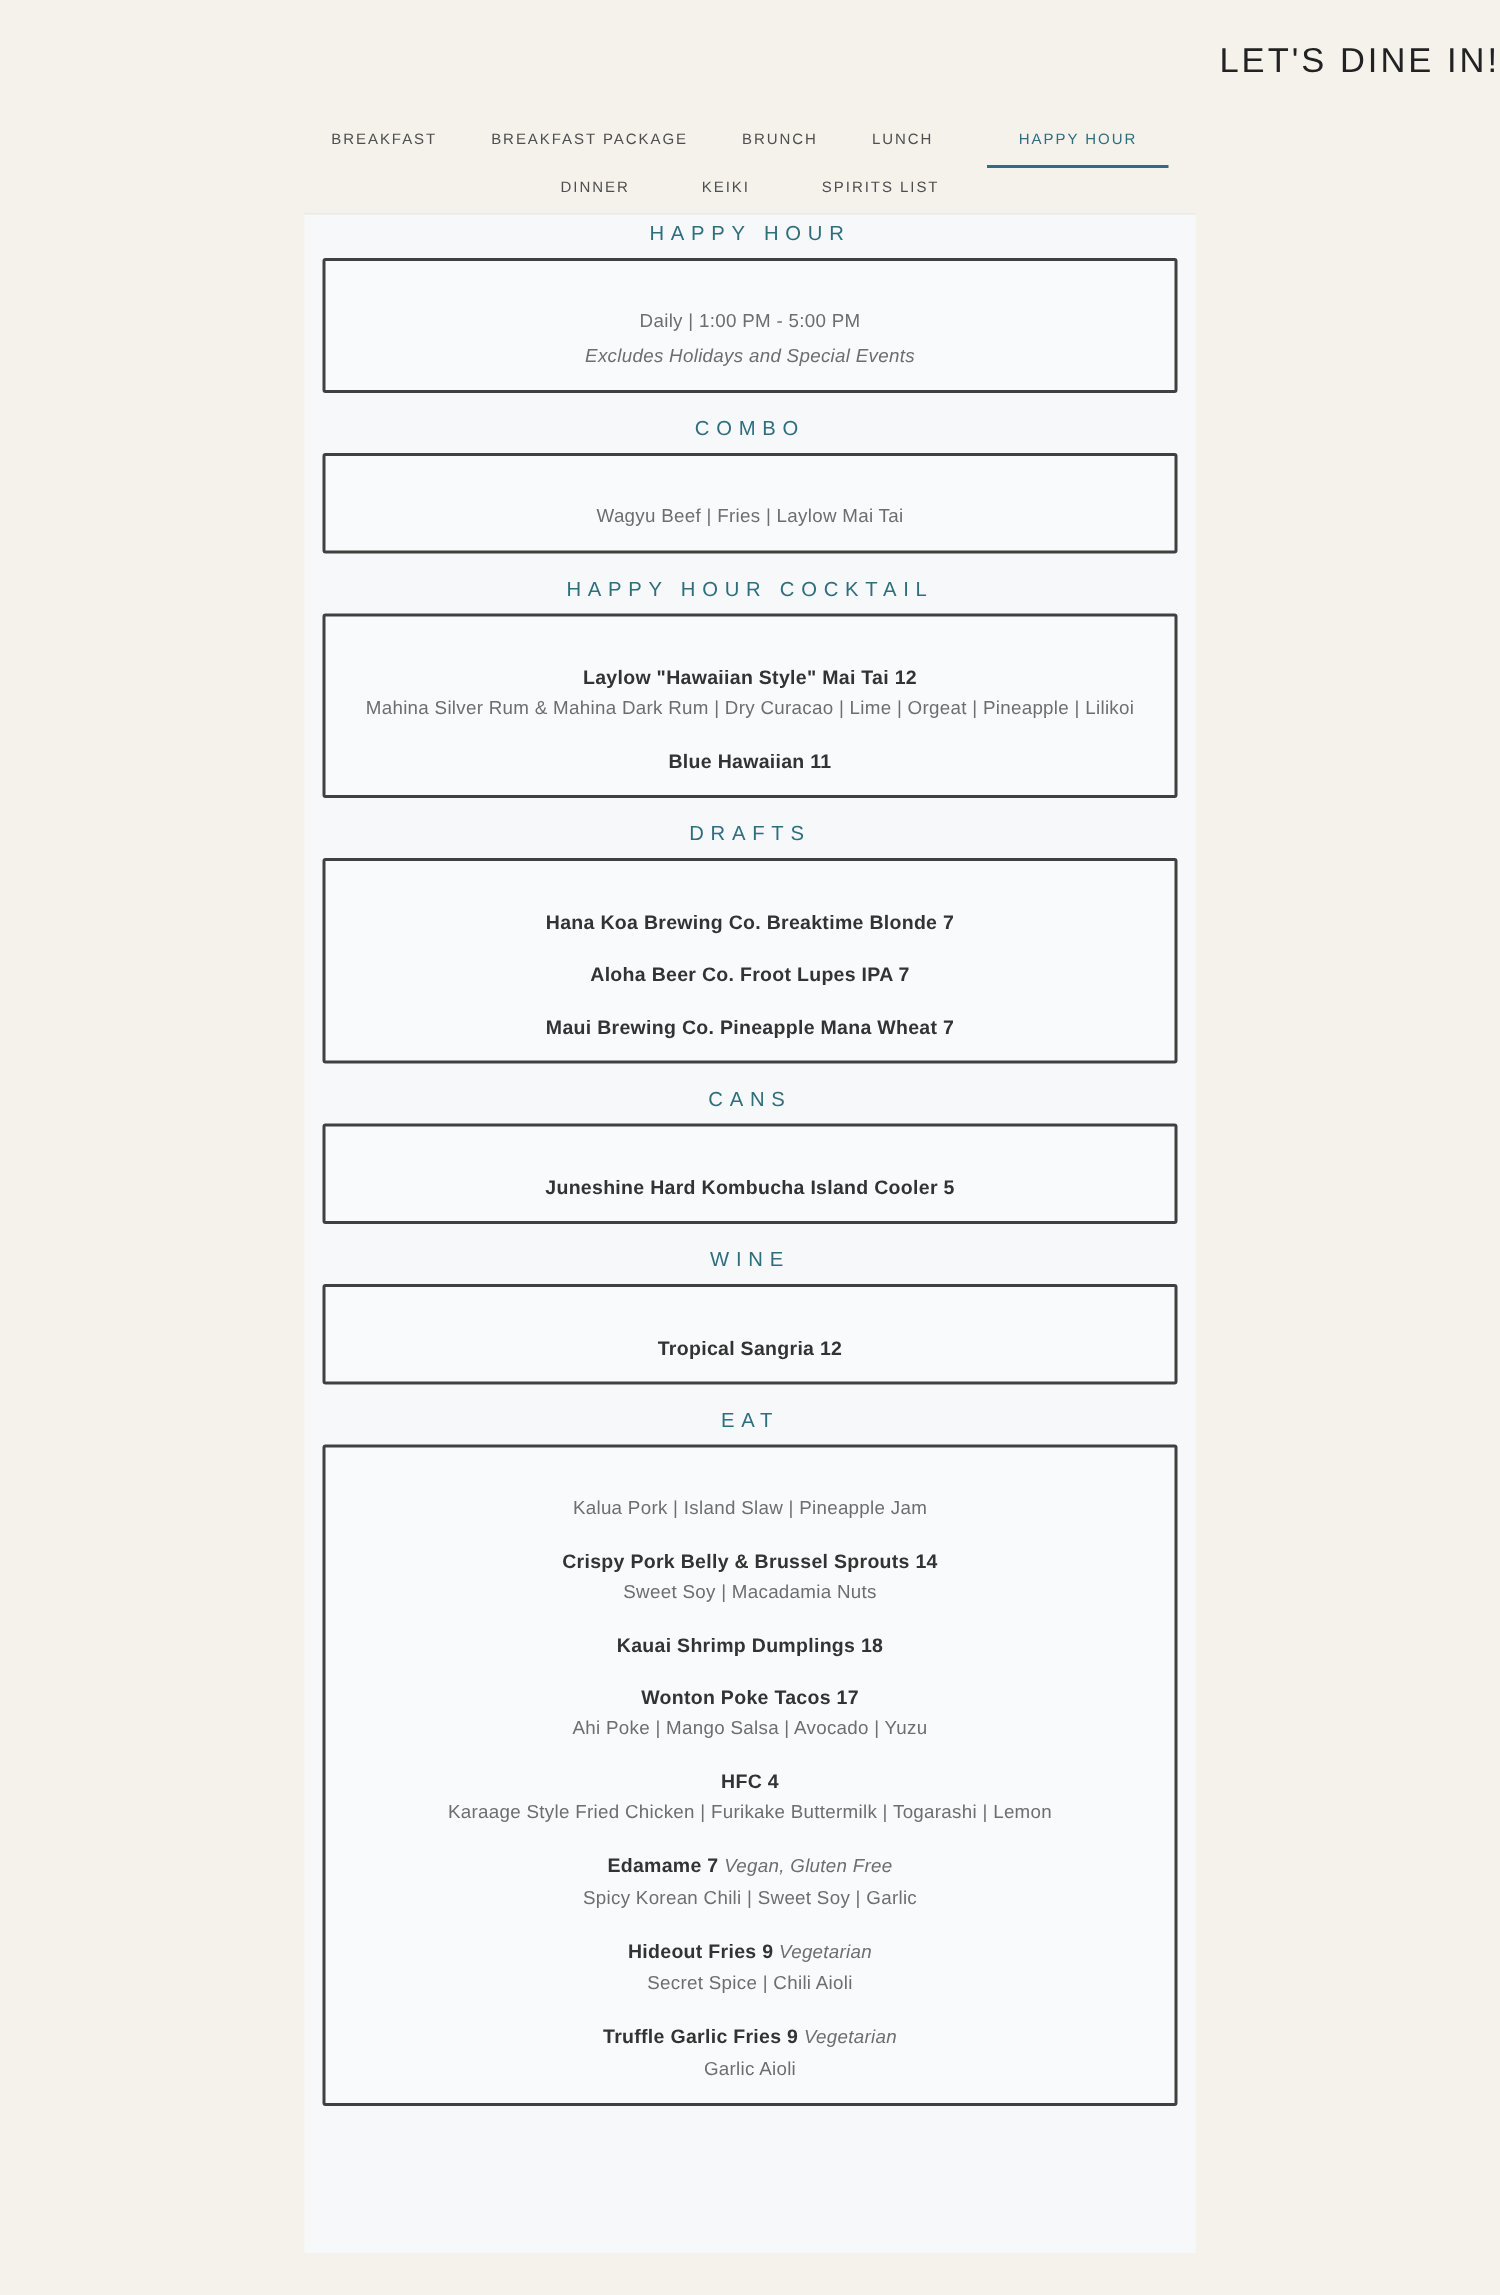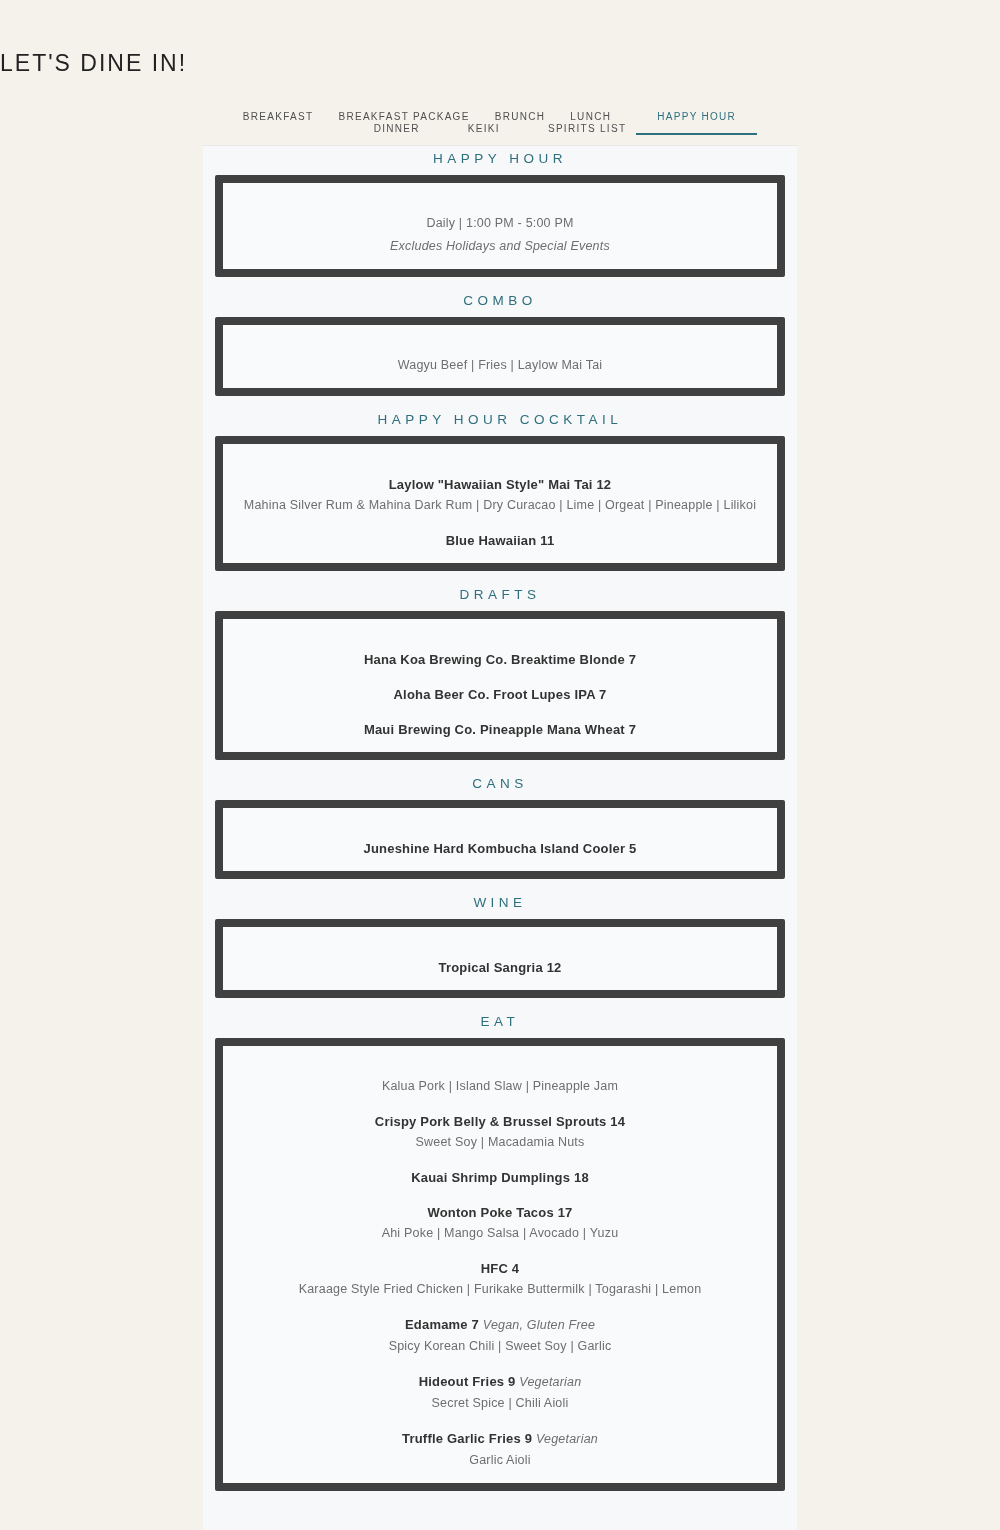--- a/index.html
+++ b/index.html
@@ -4,30 +4,30 @@
 <style>
   * { margin:0; padding:0; box-sizing:border-box; }
   html,body { width:1000px; }
   body {
     height:1530px; overflow:hidden;
     background:#f5f2ec;
     font-family:"Liberation Sans", sans-serif;
     color:#333;
   }
   .page-title {
-    padding-top:48px; text-align:left;
+    padding-top:25px; text-align:right;
     font-size:23px; font-weight:300; letter-spacing:2px;
     color:#222; line-height:30px;
   }
   .menu-nav { margin-top:33px; }
   .nav-row {
     display:flex; justify-content:center; align-items:flex-start;
-    gap:25px; height:12px;
+    gap:36px; height:12px;
   }
-  .nav-row.second { gap:48px; }
+  .nav-row.second { margin-top:20px; gap:48px; }
   .nav-tab {
     font-size:10px; letter-spacing:1.3px; line-height:12px;
     color:#4f4f4f; cursor:pointer; white-space:nowrap;
     background:none; border:none; font-family:inherit;
   }
   .nav-tab.active {
     color:#2e6f7e;
     padding:0 21px 10px;
     border-bottom:2px solid #2e6f7e;
   }
@@ -38,21 +38,21 @@
     padding:5px 12px 40px;
     min-height:1360px;
   }
   .section-title {
     text-align:center; color:#2e6f7e;
     font-size:13.5px; letter-spacing:4.5px; line-height:15px;
     margin:16px 0 9px; font-weight:400;
   }
   .menu-section:first-child .section-title { margin-top:0; }
   .menu-box {
-    border:8px solid #404040; border-radius:2px;
+    border:2px solid #404040; border-radius:2px;
     background:#f9fafb;
     padding:30px 10px 12px;
     text-align:center;
   }
   .menu-item { margin-bottom:14px; }
   .menu-item.tight { margin-bottom:2px; }
   .menu-item:last-child { margin-bottom:0; }
   .item-name {
     font-size:13px; font-weight:700; color:#333;
     line-height:21px; letter-spacing:0.2px;

